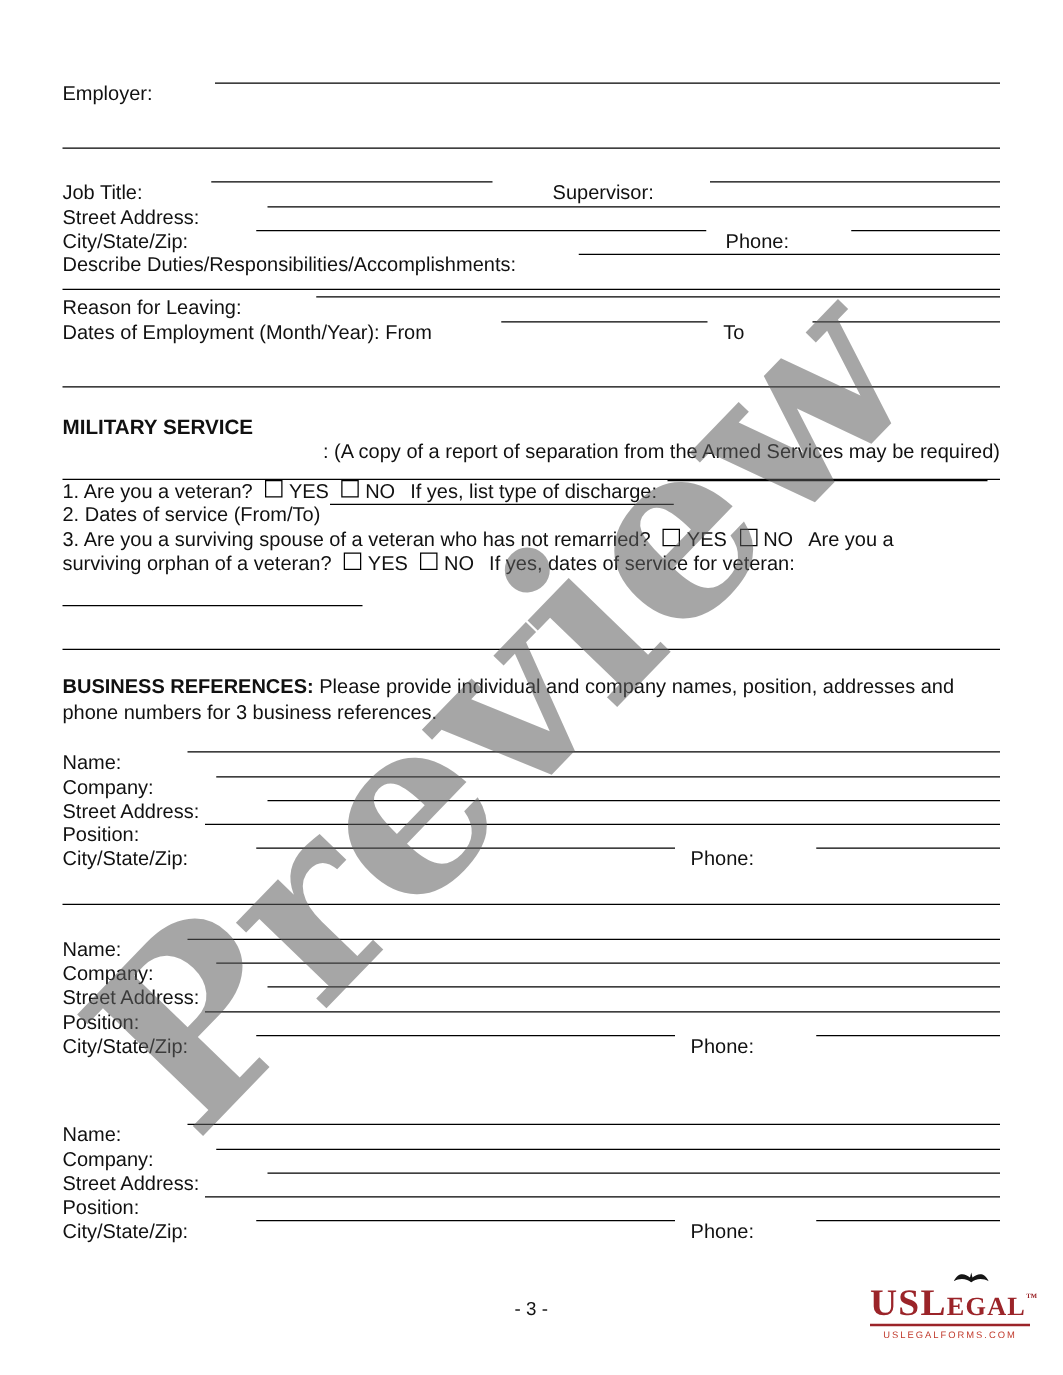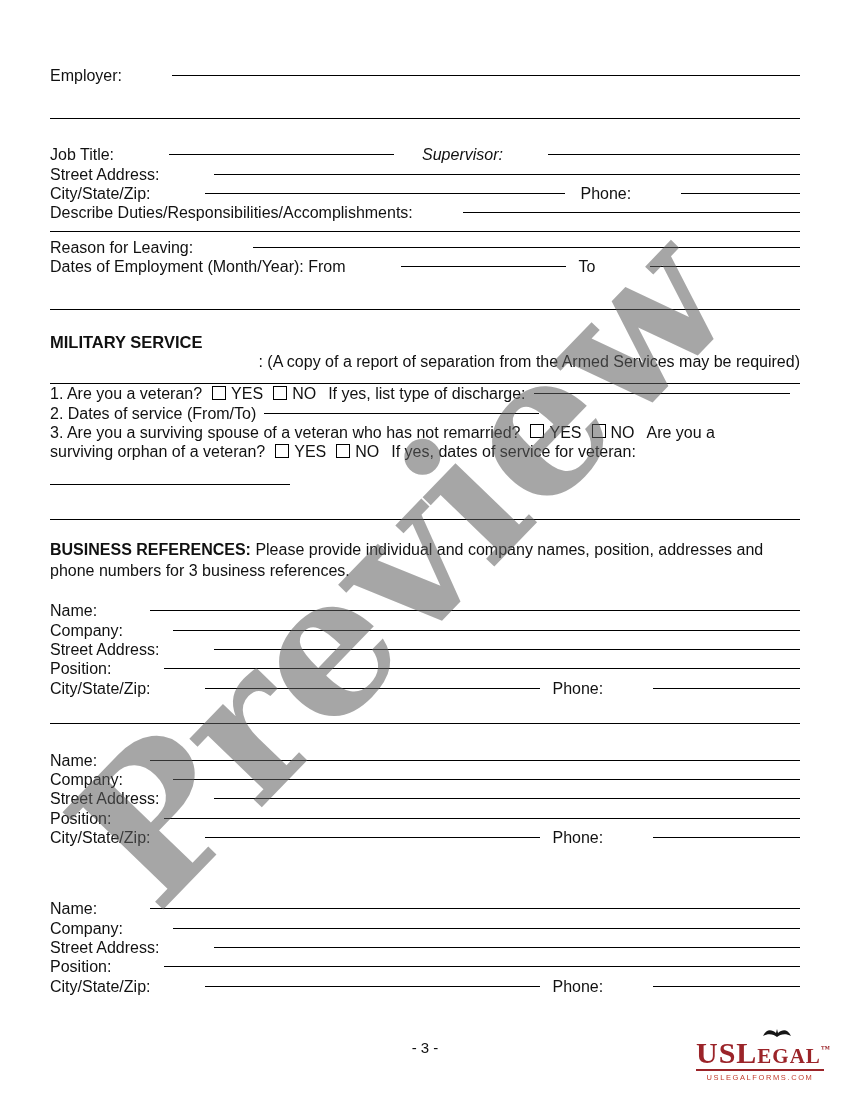--- a/index.html
+++ b/index.html
@@ -4,21 +4,21 @@
 <style>
   html, body { margin: 0; padding: 0; background: #ffffff; }
   .page {
     position: relative; width: 850px; height: 1100px; margin: 0 auto;
     background: #ffffff; color: #111;
     font-family: "Liberation Sans", sans-serif; font-size: 16px;
     overflow: hidden;
   }
   .content { position: absolute; left: 50px; top: 0; width: 750px; }
 
-  .frow { display: flex; align-items: center; height: 19.3px; }
+  .frow { display: flex; align-items: flex-start; height: 19.3px; }
   .lbl { white-space: nowrap; line-height: 19px; }
   .fl { border-bottom: 1.5px solid #000; height: 0; }
   .grow { flex: 1 1 auto; }
   .hl { border-bottom: 1.5px solid #000; height: 0; }
 
   .cb { display: inline-block; width: 12px; height: 12px; border: 1.6px solid #000;
         margin: 0 5px 2px 10px; flex: 0 0 auto; background: #fff; }
 
   .sec-title { font-weight: bold; font-size: 16.5px; line-height: 20px; }
   .note { line-height: 20px; text-align: right; }
@@ -28,37 +28,37 @@
   .watermark {
     position: absolute; left: 47%; top: 51.5%;
     transform: translate(-50%, -50%) rotate(-46deg);
     font-family: "DejaVu Serif", serif; font-weight: bold;
     font-size: 192px; color: rgba(92, 92, 92, 0.55);
     pointer-events: none; z-index: 6; white-space: nowrap;
   }
 
   .page-num { position: absolute; left: 0; right: 0; bottom: 44px; text-align: center; font-size: 15px; }
 
-  .logo { position: absolute; right: 26px; bottom: 18px; text-align: center; width: 128px; }
+  .logo { position: absolute; right: 26px; bottom: 28px; text-align: center; width: 128px; }
   .logo-main { position: relative; font-family: "Liberation Serif", serif; font-weight: bold;
                font-variant: small-caps; font-size: 30px; line-height: 30px;
                color: #9b2429; letter-spacing: 1px; }
   .logo-main sup { font-size: 9px; font-variant: normal; vertical-align: super; }
   .logo-sub { margin-top: 1px; border-top: 2px solid #9b2429; padding-top: 2px;
               font-size: 7.5px; font-weight: normal; letter-spacing: 1.6px; color: #c0392b; }
   .eagle { position: absolute; top: -9px; left: 52%; }
 
   
   .mt66 { margin-top: 66px; }  .mt33 { margin-top: 33px; }  .mt26 { margin-top: 26px; }
   .mt9  { margin-top: 9px; }   .mt5  { margin-top: 5px; }   .mt22 { margin-top: 22px; }
   .mt11 { margin-top: 11px; }  .mt23 { margin-top: 23px; }  .mt34 { margin-top: 34px; }
   .mt20 { margin-top: 20px; }  .mt25 { margin-top: 25px; }  .mt27 { margin-top: 27px; }
   .mt52 { margin-top: 52px; }
   .ml8  { margin-left: 8px; }  .ml12 { margin-left: 12px; } .ml13 { margin-left: 13px; }
-  .ml15 { margin-left: 15px; } .ml30 { margin-left: 28px; font-style: italic; } .ml45 { margin-left: 45px; }
+  .ml15 { margin-left: 15px; } .ml30 { margin-left: 48px; } .ml45 { margin-left: 45px; }
   .ml50 { margin-left: 50px; } .ml53 { margin-left: 53px; } .ml55 { margin-left: 55px; }
   .ml60 { margin-left: 60px; } .mr10 { margin-right: 10px; }
   .w165 { width: 165px; } .w225 { width: 225px; } .w240 { width: 240px; }
   .w275 { width: 275px; } .w335 { width: 335px; } .w360 { width: 360px; }
 </style>
 </head>
 <body>
 
 <div class="page">
   <div class="watermark">Preview</div>

